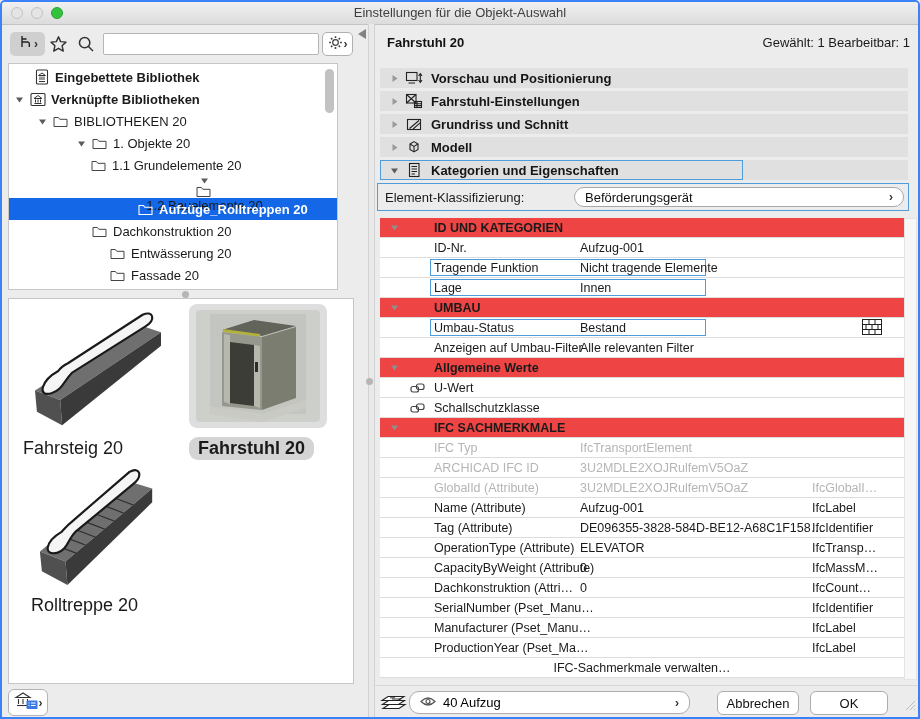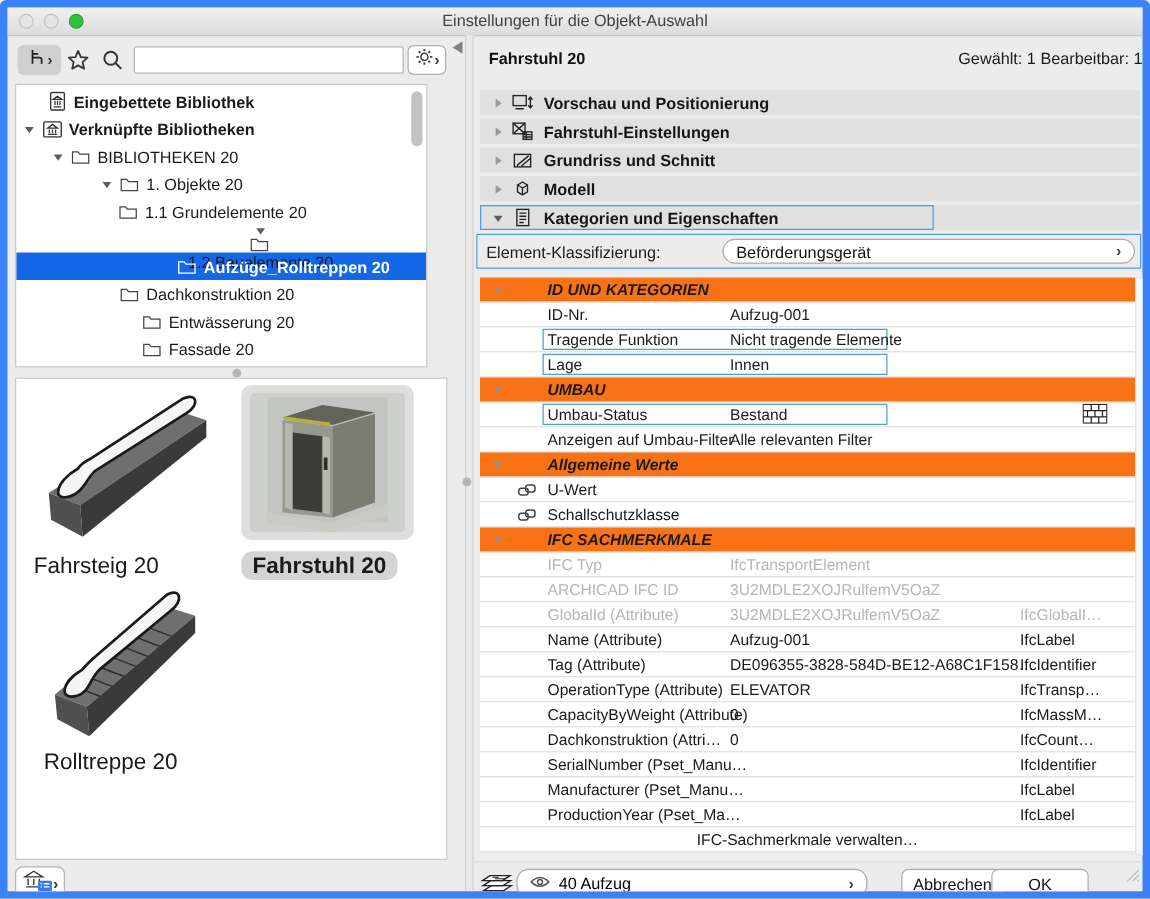--- a/index.html
+++ b/index.html
@@ -1,17 +1,17 @@
 <!DOCTYPE html>
 <html><head>
 <meta charset="utf-8">
 <style>
   html,body{margin:0;padding:0;}
   body{width:920px;height:719px;font-family:"Liberation Sans",sans-serif;background:#ececec;position:relative;overflow:hidden;}
-  .app{position:absolute;inset:0;border:6px solid #3b82f6;border-radius:5px 5px 0 0;box-sizing:border-box;background:#ececec;overflow:hidden;}
+  .app{position:absolute;inset:0;border:2px solid #3b82f6;border-radius:5px 5px 0 0;box-sizing:border-box;background:#ececec;overflow:hidden;}
 
   
   .titlebar{position:absolute;left:0;top:0;right:0;height:22px;background:linear-gradient(#f0f0f0,#dcdcdc);border-bottom:1px solid #c3c3c3;}
   .title{position:absolute;left:0;right:0;top:3px;text-align:center;font-size:13px;color:#3f3f3f;}
   .tl{position:absolute;top:5px;width:12px;height:12px;border-radius:50%;box-sizing:border-box;}
   .tl.gray{background:#e4e4e4;border:1px solid #c2c2c2;}
   .tl.green{background:#33c23c;border:1px solid #2aa335;}
 
   
   .toolbtn{position:absolute;display:flex;align-items:center;justify-content:center;gap:1px;}
@@ -56,39 +56,39 @@
   .acc-outline{position:absolute;left:0;top:0;bottom:0;width:363px;border:1.5px solid #4f9cdb;box-sizing:border-box;pointer-events:none;}
 
   .class-row{position:absolute;left:2px;top:159px;width:532px;height:28px;border:1.5px solid #4f9cdb;box-sizing:border-box;display:flex;align-items:center;}
   .class-label{font-size:13px;color:#1a1a1a;margin-left:7px;}
   .class-drop{position:absolute;left:196px;right:4px;top:3px;bottom:3px;background:#fff;border:1px solid #a8a8a8;border-radius:10px;display:flex;align-items:center;padding:0 10px;font-size:13px;color:#111;box-sizing:border-box;}
   .class-drop .chev{margin-left:auto;}
 
   .ptable{position:absolute;left:5px;top:194px;width:524px;}
   .ptable-scroll{position:absolute;left:529px;top:194px;width:13px;height:462px;background:#f7f7f7;border:1px solid #e4e4e4;box-sizing:border-box;}
   .prow{position:relative;height:20px;background:#fff;border-bottom:1px solid #dcdcdc;display:flex;align-items:center;font-size:12.5px;color:#1a1a1a;box-sizing:border-box;}
-  .prow.sec{background:#f97316;font-style:italic;}
+  .prow.sec{background:#ef4444;}
   .c-ar{width:28px;flex:none;display:inline-flex;justify-content:center;}
   .c-ic{width:24px;flex:none;display:inline-flex;justify-content:flex-start;padding-left:2px;box-sizing:border-box;}
   .c-name{width:148px;flex:none;white-space:nowrap;overflow:visible;position:relative;z-index:1;padding-left:2px;box-sizing:border-box;}
   .c-val{width:232px;flex:none;white-space:nowrap;overflow:visible;position:relative;z-index:1;}
   .c-type{flex:1;white-space:nowrap;overflow:hidden;position:relative;z-index:1;}
   .sec-label{font-weight:bold;padding-left:2px;}
   .gray .c-name,.gray .c-val,.gray .c-type{color:#b5b5b5;}
   .hl-box{position:absolute;left:50px;top:1px;bottom:1px;width:276px;border:1.5px solid #4f9cdb;box-sizing:border-box;z-index:0;}
   .brick{position:absolute;right:22px;top:1px;z-index:2;}
   .prow.action{justify-content:center;font-size:12.5px;}
 
   .rp-footline{position:absolute;left:0;top:661px;width:547px;border-top:1px solid #d8d8d8;}
   .layersicon{position:absolute;left:5px;top:668px;}
   .layer-drop{position:absolute;left:34px;top:667px;width:281px;height:23px;background:#fff;border:1px solid #adadad;border-radius:10px;display:flex;align-items:center;gap:7px;padding:0 10px;font-size:13px;box-sizing:border-box;}
   .layer-drop .chev{margin-left:auto;}
   .btn{position:absolute;top:667px;height:24px;background:#fff;border:1px solid #adadad;border-radius:6px;font-size:13px;color:#111;display:flex;align-items:center;justify-content:center;box-sizing:border-box;}
   .btn.cancel{left:342px;width:82px;}
-  .btn.ok{left:414px;width:78px;}
+  .btn.ok{left:435px;width:78px;}
 
   .grip{position:absolute;right:2px;bottom:2px;}
 </style>
 </head>
 <body>
 
 <div class="app">
 
   <div class="titlebar">
     <div class="tl gray" style="left:9px"></div>

